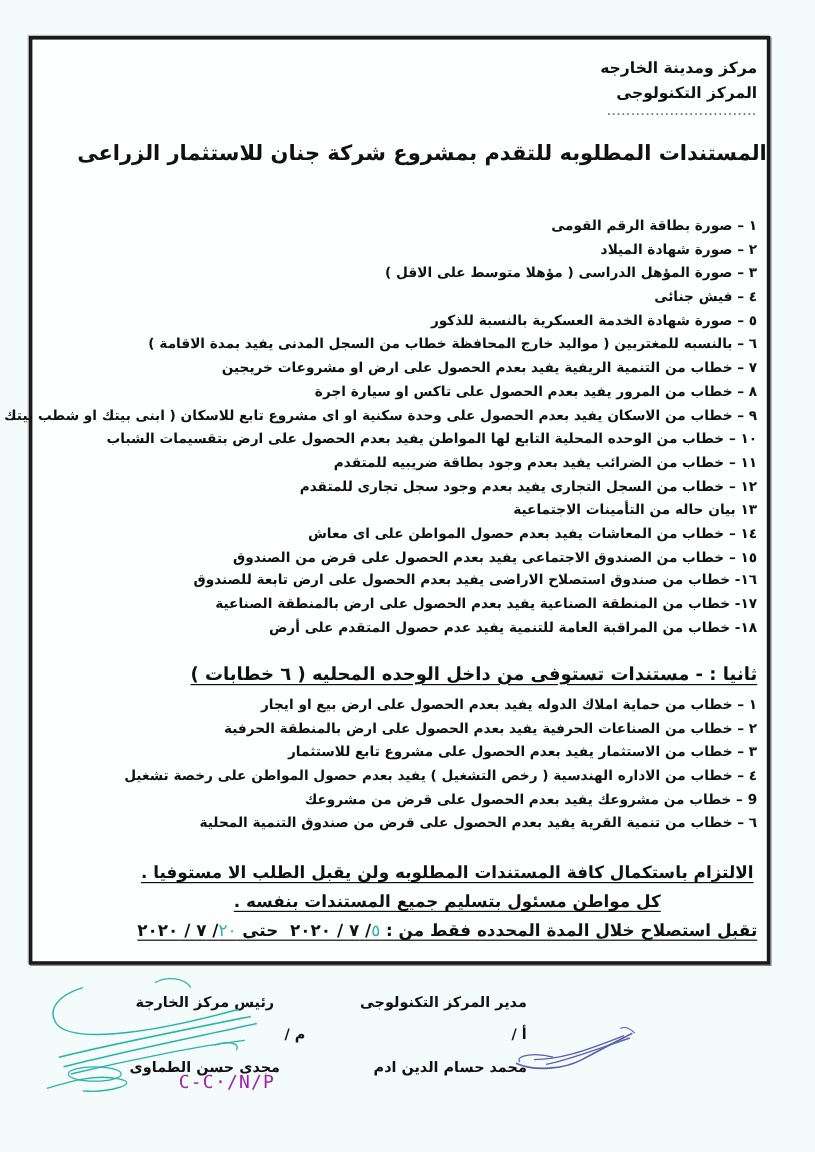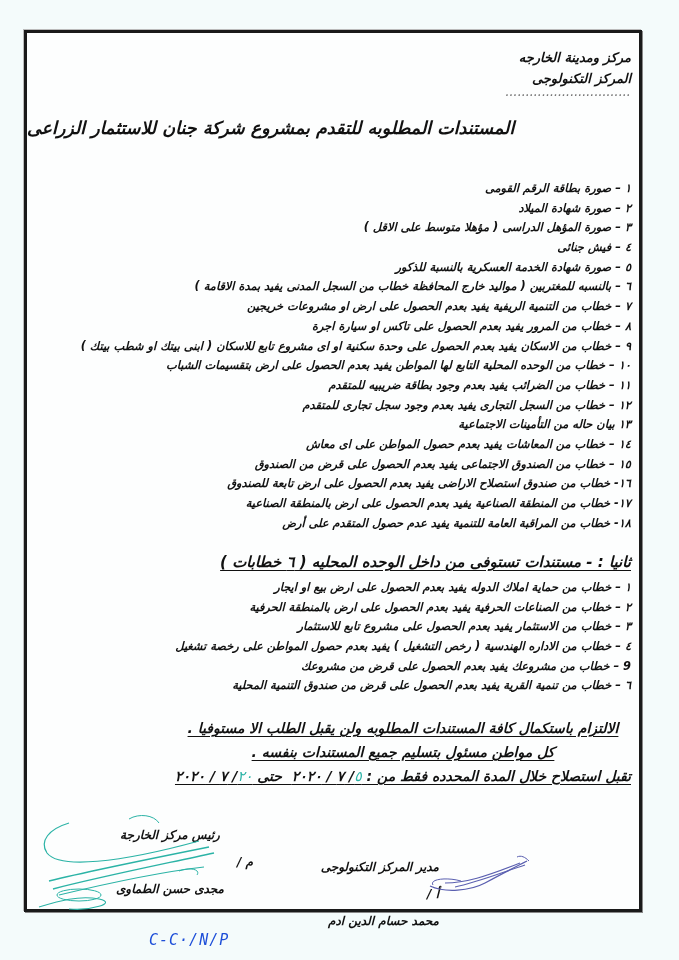--- a/index.html
+++ b/index.html
@@ -13,27 +13,26 @@
     body {
       font-family: "DejaVu Sans", "Liberation Sans", sans-serif;
       color: #111;
       position: relative;
     }
     .page-frame {
       position: absolute;
       left: 24px;
       top: 30px;
       width: 618px;
-      height: 882px;
+      height: 774px;
       border: 3px solid #1a1a1a;
       box-shadow: 1px 1px 0 #888, -1px -1px 0 #bbb;
       background: #fdfefe;
       direction: rtl;
       box-sizing: border-box;
-      font-style: italic;
     }
     .header-block {
       position: absolute;
       right: 8px;
       top: 14px;
       text-align: right;
       font-weight: bold;
       font-size: 13px;
       line-height: 21px;
     }
@@ -42,21 +41,21 @@
       letter-spacing: 1px;
       color: #777;
       line-height: 8px;
       margin-top: 1px;
     }
     .main-title {
       position: absolute;
       top: 85px;
       right: 0;
       left: 0;
-      text-align: left;
+      text-align: right;
       font-weight: bold;
       font-size: 17.5px;
     }
     .section-heading {
       position: absolute;
       right: 8px;
       font-size: 15px;
       font-weight: bold;
       text-decoration: underline;
       text-underline-offset: 3px;
@@ -118,26 +117,25 @@
       text-align: right;
     }
     .sig-title { height: 24px; line-height: 24px; }
     .sig-prefix { height: 30px; line-height: 30px; }
     .sig-name { height: 24px; line-height: 24px; }
     .signature-svg {
       position: absolute;
     }
     .stamp-date {
       position: absolute;
-      color: #1d4ed8;
+      color: #a21caf;
       font-size: 15px;
       font-family: "DejaVu Sans Mono", monospace;
       letter-spacing: 1px;
       direction: ltr;
-      margin-top: 38px;
     }
   </style>
 </head>
 <body>
 
 <div class="page-frame">
 
   <div class="header-block">
     <div>مركز ومدينة الخارجه</div>
     <div>المركز التكنولوجى</div>
@@ -187,21 +185,21 @@
     <li>
       <span class="bullet"></span>
       <span class="note-text">كل مواطن مسئول بتسليم جميع المستندات بنفسه .</span>
     </li>
     <li>
       <span class="bullet"></span>
       <span class="note-text"><span>تقبل استصلاح خلال المدة المحدده فقط من : </span><span class="handwritten">٥</span><span>/ ٧ / ٢٠٢٠</span><span style="white-space:pre;">  حتى </span><span class="handwritten">٢٠</span><span>/ ٧ / ٢٠٢٠</span></span>
     </li>
   </ul>
 
-  <div class="sig-block" style="right:200px; top:822px;margin-left:19px;">
+  <div class="sig-block" style="right:200px; top:790px;margin-left:19px;">
     <div class="sig-title">مدير المركز التكنولوجى</div>
     <div class="sig-prefix">أ /</div>
     <div class="sig-name">محمد حسام الدين ادم</div>
   </div>
   <svg class="signature-svg" style="left:398px; top:820px;" width="110" height="45" viewBox="0 0 110 45">
     <path d="M5 33 C 20 40, 45 38, 60 30 C 75 22, 90 14, 102 8" stroke="#5a5fb0" stroke-width="1.3" fill="none"></path>
     <path d="M20 30 C 40 30, 60 24, 95 10" stroke="#5a5fb0" stroke-width="1.1" fill="none"></path>
     <path d="M30 34 C 50 30, 70 22, 100 12" stroke="#5a5fb0" stroke-width="1.1" fill="none"></path>
     <path d="M8 32 C 4 26, 22 24, 36 28" stroke="#5a5fb0" stroke-width="1" fill="none"></path>
     <path d="M92 4 C 96 2, 100 4, 104 8" stroke="#5a5fb0" stroke-width="1" fill="none"></path>

